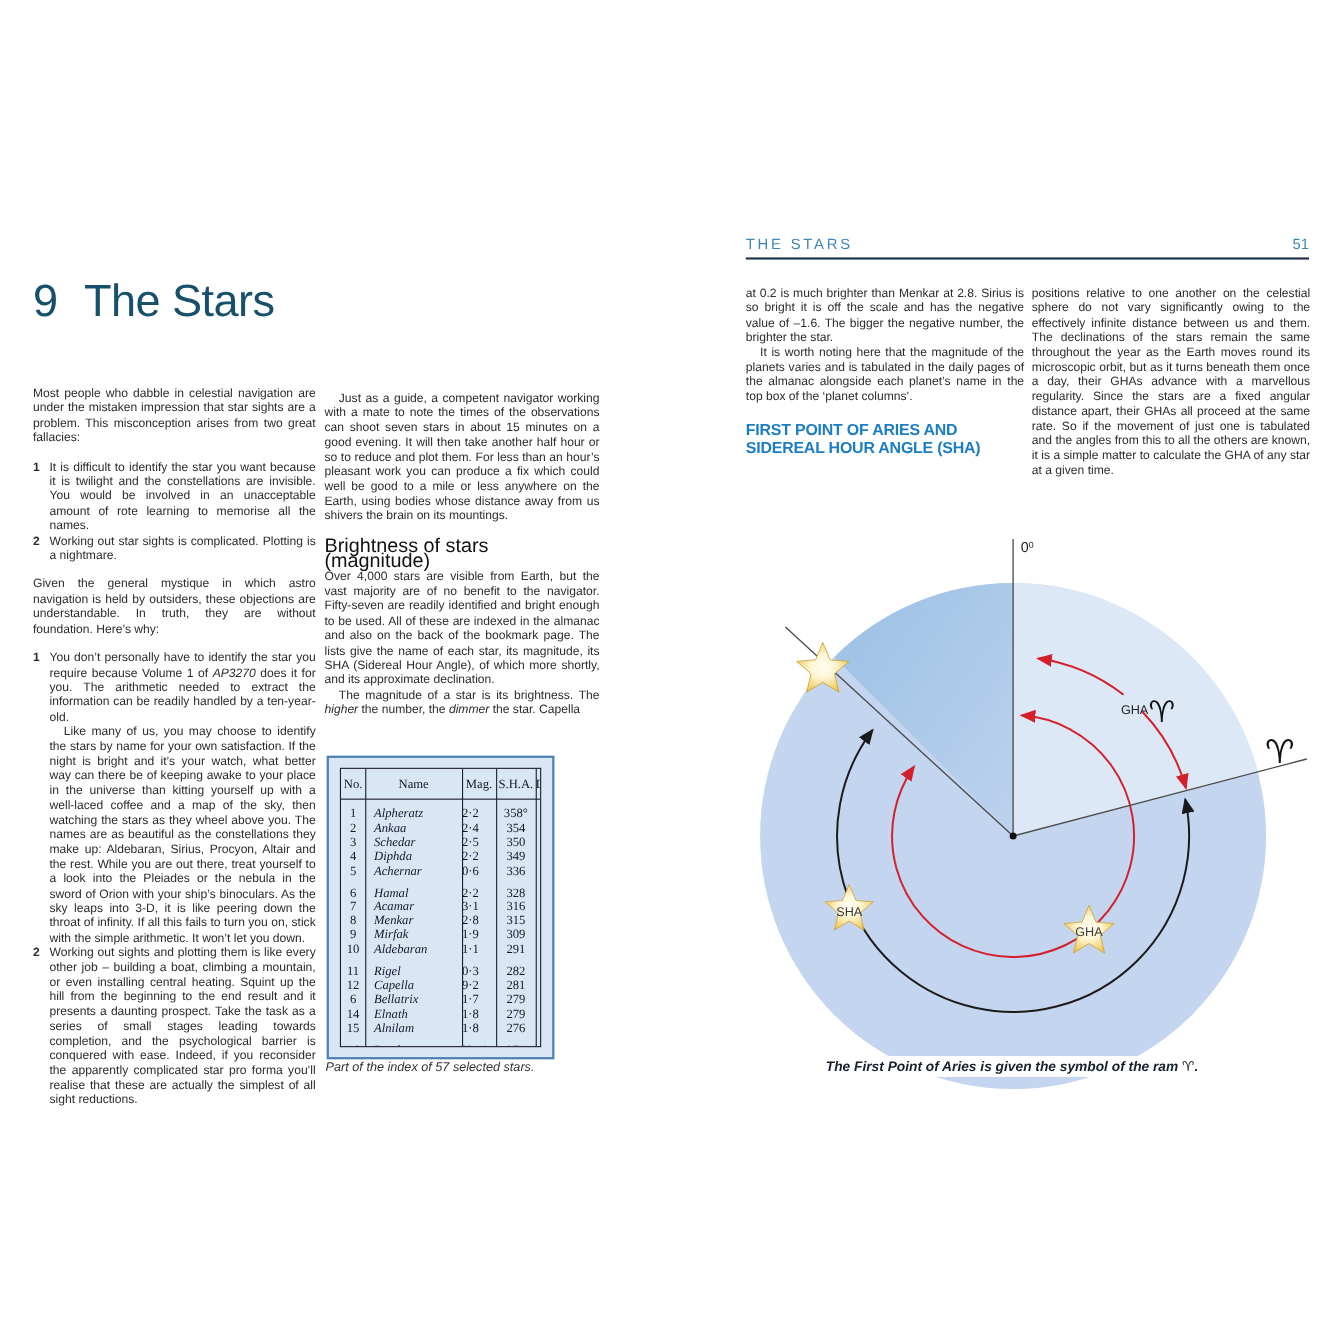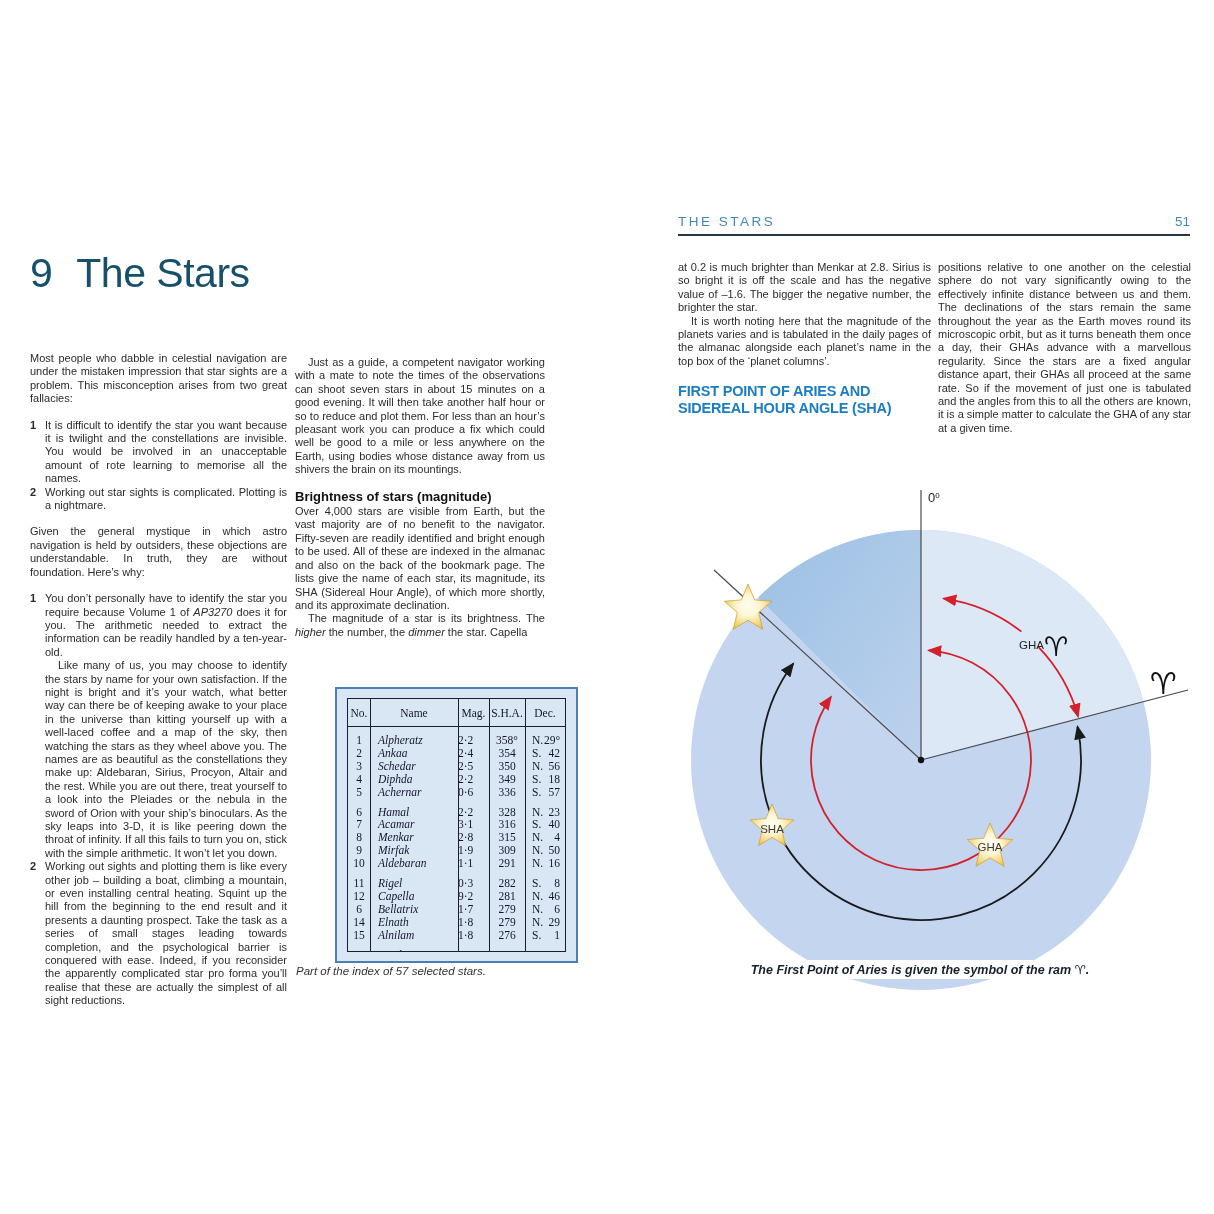--- a/index.html
+++ b/index.html
@@ -14,33 +14,33 @@
   .col-l2{left:295px;top:356px;width:250px;}
   .col-r1{left:678px;top:261px;width:253px;}
   .col-r2{left:938px;top:261px;width:253px;}
   .para{margin:0 0 13px 0;}
   .para.tight{margin:0;}
   .indent{text-indent:13px;}
   .it{font-style:italic;}
   .li{position:relative;padding-left:15px;margin:0;}
   .li .ln{position:absolute;left:0;top:0;font-weight:bold;font-style:normal;}
   .gap-after{margin-bottom:13px;}
-  .subhead{font-size:13px;font-weight:bold;color:#111;margin:2px 0 2px 0;text-align:left;}
+  .subhead{font-size:18px;font-weight:normal;color:#111;margin:2px 0 2px 0;text-align:left;}
   .bluehead{font-size:14.5px;line-height:16.5px;font-weight:bold;color:#1b7dc2;
             margin:15px 0 11px 0;text-align:left;letter-spacing:-0.2px;}
   
   .rp-header{position:absolute;left:678px;top:214px;width:512px;display:flex;
              justify-content:space-between;align-items:flex-end;
              color:#3e88b9;font-size:13.5px;}
   .rp-header .ht{letter-spacing:2.5px;}
   .rp-rule{position:absolute;left:678px;top:234px;width:512px;height:2px;background:#23364a;}
   
-  .star-table{position:absolute;left:297px;top:687px;width:243px;height:276px;
+  .star-table{position:absolute;left:297px;top:687px;width:207px;height:276px;
               box-sizing:border-box;background:#d9e7f4;border:2px solid #4c7fb4;
-              padding:9px 10px;margin-left:38px;}
+              padding:9px 10px;}
   .st-inner{position:relative;box-sizing:border-box;width:100%;height:100%;
             border:1.5px solid #1c1c30;font-family:"Liberation Serif",serif;
             font-size:11.5px;color:#141430;overflow:hidden;}
   .vline{position:absolute;top:0;bottom:0;width:1px;background:#1c1c30;}
   .v1{left:22px;} .v2{left:110px;} .v3{left:141px;} .v4{left:177px;}
   .t-head{display:grid;grid-template-columns:22px 88px 31px 36px 1fr;
           height:27px;align-items:center;border-bottom:1.2px solid #1c1c30;}
   .t-head span{text-align:center;}
   .t-body{padding-top:7px;}
   .t-group{margin-bottom:7px;}

